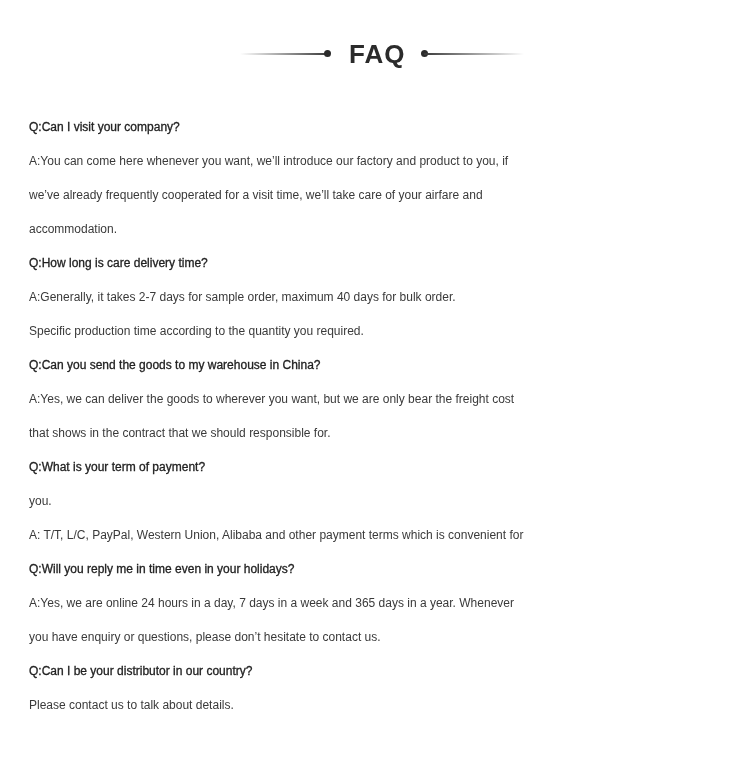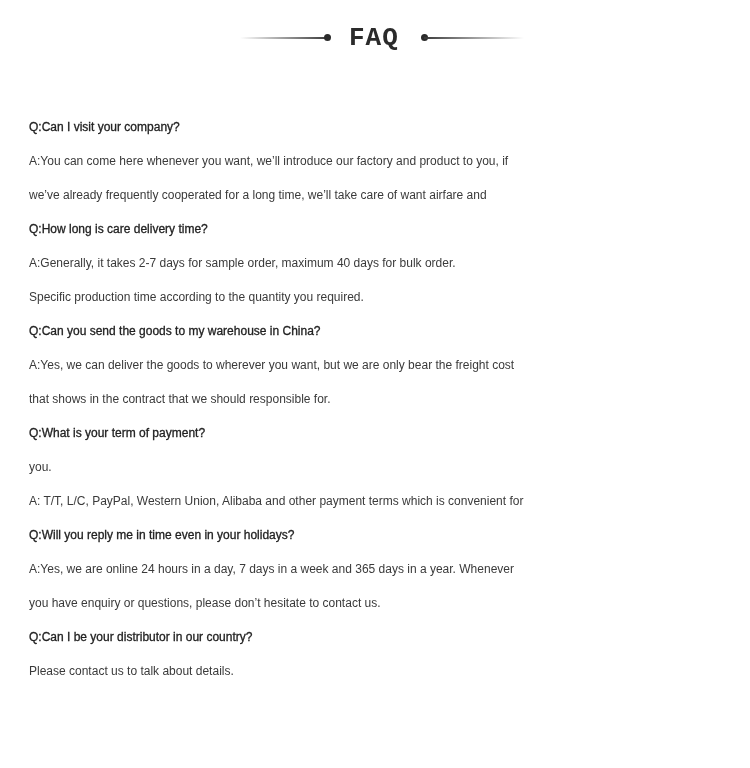--- a/index.html
+++ b/index.html
@@ -1,18 +1,18 @@
 <!DOCTYPE html>
 <html><head>
   <meta charset="utf-8">
   <style>
     html, body { margin: 0; padding: 0; background: #ffffff; }
     body { width: 750px; height: 768px; position: relative; overflow: hidden;
            font-family: "Liberation Sans", sans-serif; color: #333333; }
-    .header { position: absolute; top: 18px; left: 0; width: 654px; height: 40px; font-family: Liberation Mono, monospace; }
+    .header { position: absolute; top: 34px; left: 0; width: 654px; height: 40px; }
     .header .title { position: absolute; left: 349px; top: 4px; font-size: 26px;
                      font-weight: bold; color: #2b2b2b; letter-spacing: 1px; line-height: 32px; }
     .line-left { position: absolute; left: 240px; top: 19px; width: 88px; height: 2px;
                  background: linear-gradient(to right, rgba(60,60,60,0), #3a3a3a); }
     .line-right { position: absolute; left: 424px; top: 19px; width: 100px; height: 2px;
                   background: linear-gradient(to right, #3a3a3a, rgba(60,60,60,0)); }
     .dot { position: absolute; top: 16px; width: 7px; height: 7px; border-radius: 50%; background: #2b2b2b; }
     .dot.l { left: 324px; }
     .dot.r { left: 421px; }
     .faq { position: absolute; left: 29px; top: 110px; width: 715px; }
@@ -28,21 +28,22 @@
   <div class="dot l"></div>
   <div class="title">FAQ</div>
   <div class="dot r"></div>
   <div class="line-right"></div>
 </div>
 
 <div class="faq">
   <div>
     <p class="q">Q:Can I visit your company?</p>
     <p class="a">A:You can come here whenever you want, we’ll introduce our factory and product to you, if</p>
-    <p class="a">we’ve already frequently cooperated for a long time, we’ll take care of want airfare and</p>
+    <p class="a">we’ve already frequently cooperated for a visit time, we’ll take care of your airfare and</p>
+    <p class="a">accommodation.</p>
   </div>
   <div>
     <p class="q">Q:How long is care delivery time?</p>
     <p class="a">A:Generally, it takes 2-7 days for sample order, maximum 40 days for bulk order.</p>
     <p class="a">Specific production time according to the quantity you required.</p>
   </div>
   <div>
     <p class="q">Q:Can you send the goods to my warehouse in China?</p>
     <p class="a">A:Yes, we can deliver the goods to wherever you want, but we are only bear the freight cost</p>
     <p class="a">that shows in the contract that we should responsible for.</p>

